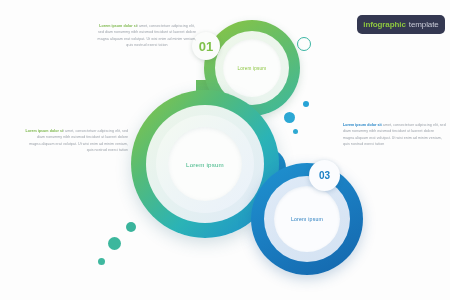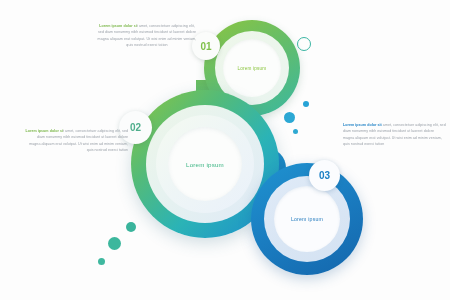--- a/index.html
+++ b/index.html
@@ -94,21 +94,21 @@
   }
   #g1-inner .c-label {
     font-size: 4.6px; color: #8cc540; letter-spacing: 0.2px;
   }
   #g1-badge {
     left: 192px; top: 32px; width: 28px; height: 28px;
     background: #fbfcfb;
     box-shadow: 0 1px 4px rgba(80,110,95,0.22);
     display: flex; align-items: center; justify-content: center;
   }
-  #g1-badge .b-num { font-size: 10px; color: #7fc04a; font-weight: bold; }
+  #g1-badge .b-num { font-size: 13px; color: #7fc04a; font-weight: bold; }
 
   
   #g1-stem {
     position: absolute;
     left: 196px; top: 80px; width: 34px; height: 46px;
     background: linear-gradient(180deg, #6abd61 0%, #4cb97f 100%);
     border-radius: 0 0 17px 17px;
     z-index: 0;
   }
 
@@ -191,20 +191,24 @@
   #dot-g3 { left: 126px; top: 222px; width: 10px; height: 10px; background: #3ab49c; }
   #dot-b1 { left: 284px; top: 112px; width: 11px; height: 11px; background: #2ca8d4; }
   #dot-b2 { left: 303px; top: 101px; width: 6px;  height: 6px;  background: #27a3d6; }
   #dot-b3 { left: 293px; top: 129px; width: 5px;  height: 5px;  background: #2fa9d2; }
 </style>
 </head>
 <body>
 
 <div id="canvas">
 
+  <div class="header-badge">
+    <span class="hb-strong">infographic</span>
+    <span class="hb-light">template</span>
+  </div>
 
   <div id="g1-stem"></div>
   <div id="g2-stem"></div>
 
   <div class="hoop" id="hoop-1"></div>
   <div class="dot" id="dot-g1"></div>
   <div class="dot" id="dot-g2"></div>
   <div class="dot" id="dot-g3"></div>
   <div class="dot" id="dot-b1"></div>
   <div class="dot" id="dot-b2"></div>
@@ -218,23 +222,20 @@
   <div class="badge" id="g1-badge">
     <span class="b-num">01</span>
   </div>
 
   <div class="ring" id="g2-outer"></div>
   <div class="ring" id="g2-r2"></div>
   <div class="ring" id="g2-r3"></div>
   <div class="disc" id="g2-inner">
     <span class="c-label">Lorem ipsum</span>
   </div>
-  <div class="badge" id="g2-badge">
-    <span class="b-num">02</span>
-  </div>
 
   <div class="ring" id="g3-outer"></div>
   <div class="ring" id="g3-r2"></div>
   <div class="disc" id="g3-inner">
     <span class="c-label">Lorem ipsum</span>
   </div>
   <div class="badge" id="g3-badge">
     <span class="b-num">03</span>
   </div>
 

